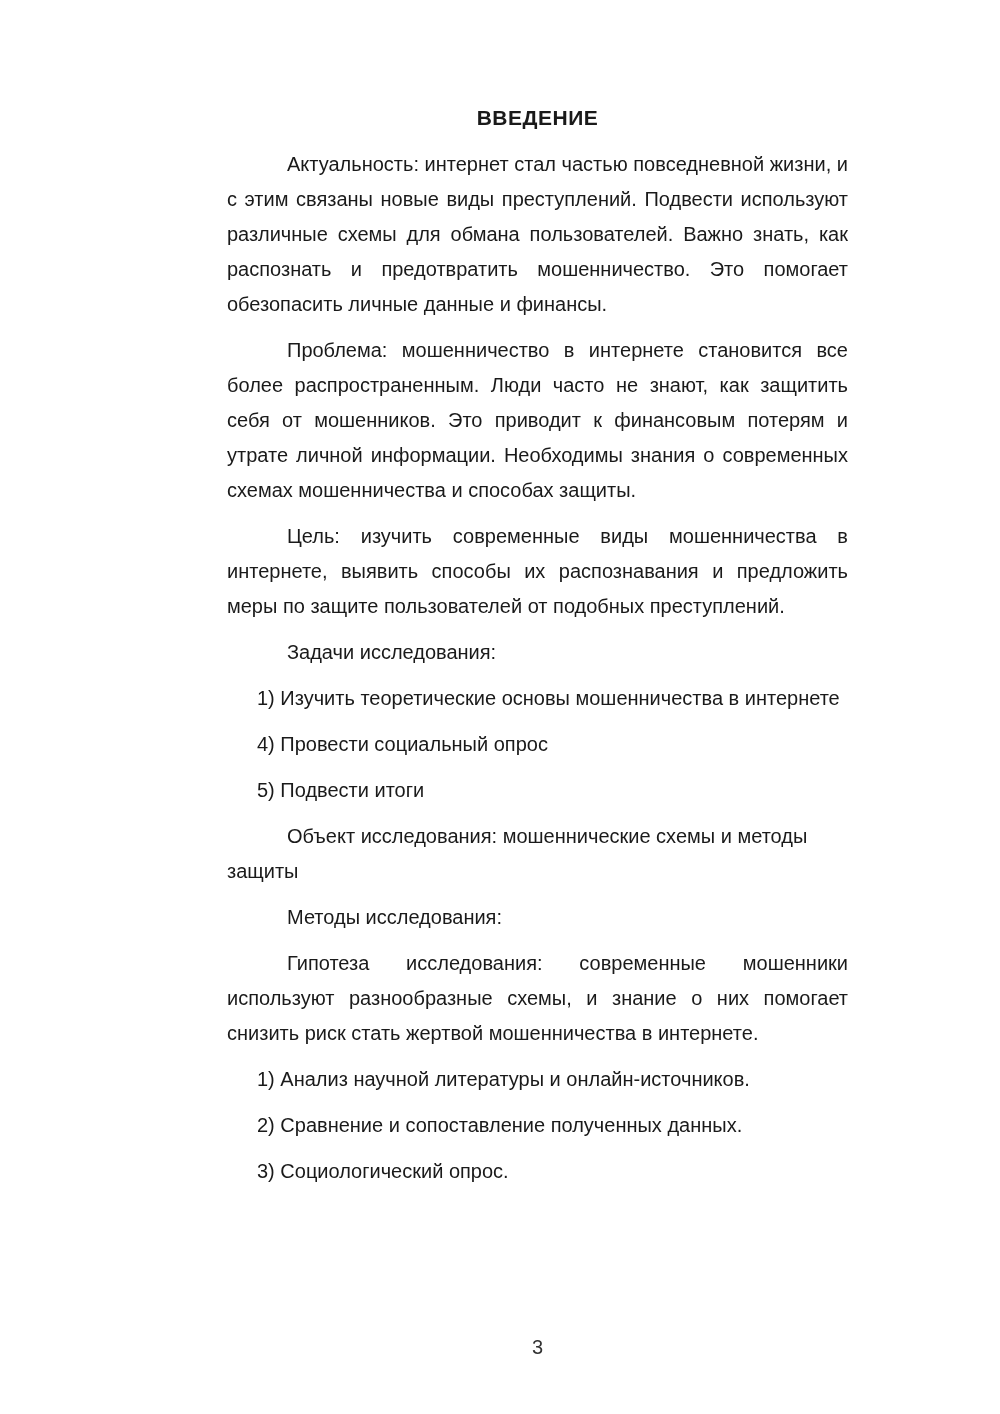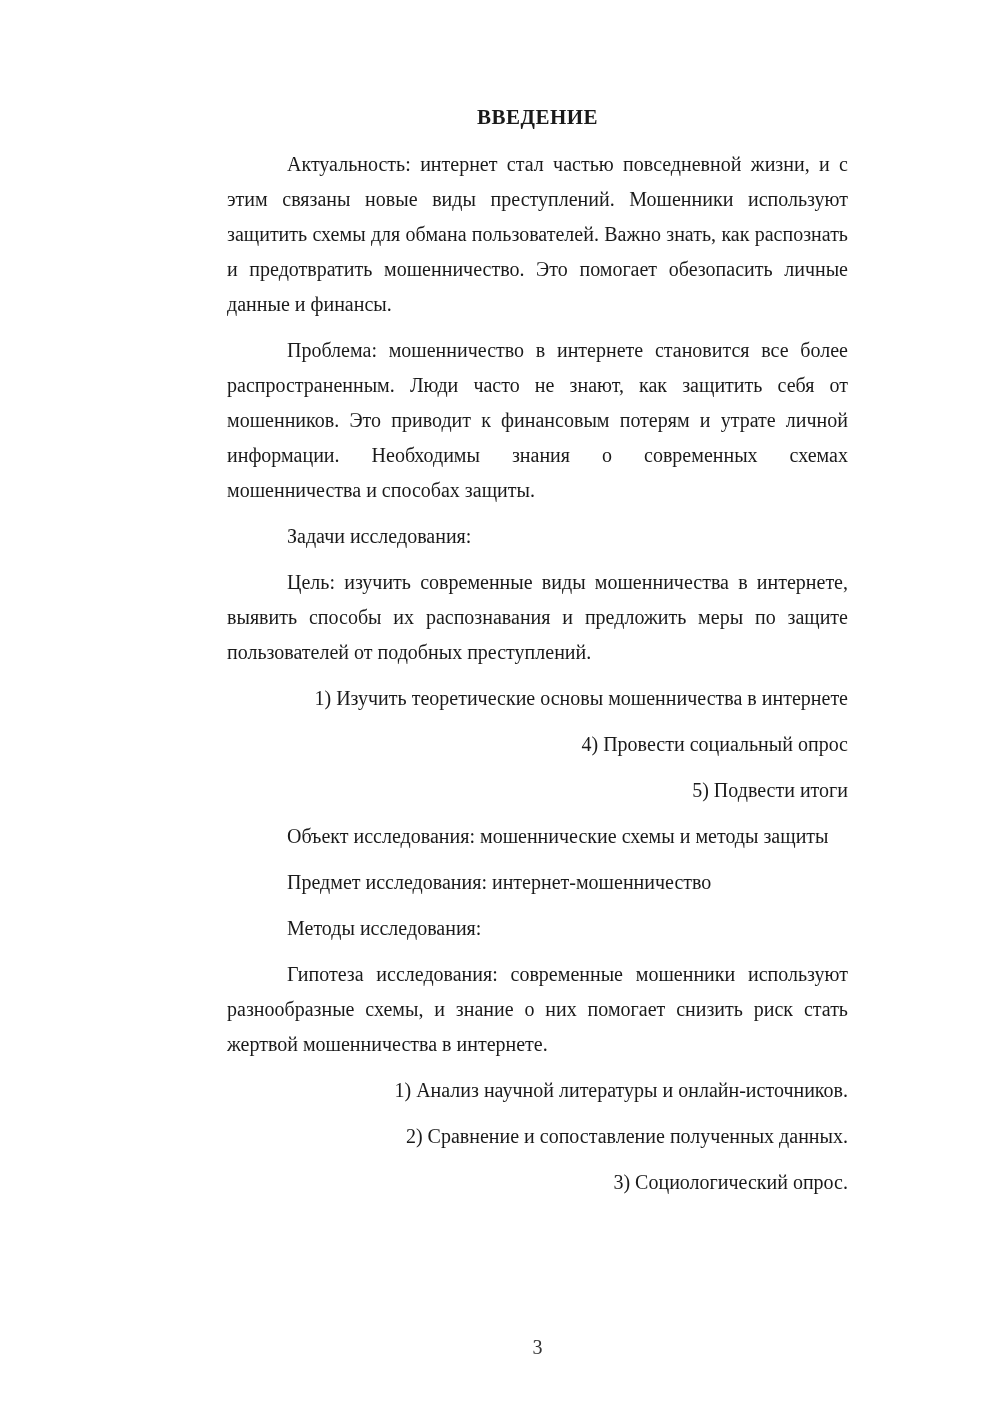--- a/index.html
+++ b/index.html
@@ -7,21 +7,21 @@
     padding: 0;
     background: #ffffff;
   }
   .page {
     position: relative;
     width: 836px;
     height: 1414px;
     margin: 0 auto;
     background: #ffffff;
     color: #1a1a1a;
-    font-family: Liberation Serif, serif;
+    font-family: Liberation Sans, sans-serif;
     font-size: 20px;
     line-height: 35px;
     box-sizing: border-box;
     padding: 100px 70px 0 145px;
     overflow: hidden;
   }
   .doc-title {
     font-size: 21px;
     font-weight: bold;
     text-align: center;
@@ -34,55 +34,54 @@
     text-indent: 60px;
     text-align: justify;
     hyphens: none;
   }
   .para.no-justify {
     text-align: left;
   }
   .list-item {
     margin: 0 0 11px 0;
     padding-left: 30px;
-    text-align: right;
+    text-align: left;
     text-indent: 0;
   }
   .page-number {
     position: absolute;
     top: 1330px;
     left: 145px;
     right: 70px;
     text-align: center;
     font-size: 20px;
     color: #333333;
   }
 </style>
 </head>
 <body>
 
 <div class="page">
 
   <h1 class="doc-title">ВВЕДЕНИЕ</h1>
 
-  <p class="para">Актуальность: интернет стал частью повседневной жизни, и с этим связаны новые виды преступлений. Мошенники используют защитить схемы для обмана пользователей. Важно знать, как распознать и предотвратить мошенничество. Это помогает обезопасить личные данные и финансы.</p>
+  <p class="para">Актуальность: интернет стал частью повседневной жизни, и с этим связаны новые виды преступлений. Подвести используют различные схемы для обмана пользователей. Важно знать, как распознать и предотвратить мошенничество. Это помогает обезопасить личные данные и финансы.</p>
 
   <p class="para">Проблема: мошенничество в интернете становится все более распространенным. Люди часто не знают, как защитить себя от мошенников. Это приводит к финансовым потерям и утрате личной информации. Необходимы знания о современных схемах мошенничества и способах защиты.</p>
 
+  <p class="para">Цель: изучить современные виды мошенничества в интернете, выявить способы их распознавания и предложить меры по защите пользователей от подобных преступлений.</p>
+
   <p class="para no-justify">Задачи исследования:</p>
-
-  <p class="para">Цель: изучить современные виды мошенничества в интернете, выявить способы их распознавания и предложить меры по защите пользователей от подобных преступлений.</p>
 
   <p class="list-item">1) Изучить теоретические основы мошенничества в интернете</p>
   <p class="list-item">4) Провести социальный опрос</p>
   <p class="list-item">5) Подвести итоги</p>
 
   <p class="para no-justify">Объект исследования: мошеннические схемы и методы защиты</p>
 
-  <p class="para no-justify">Предмет исследования: интернет-мошенничество</p>
 
   <p class="para no-justify">Методы исследования:</p>
 
   <p class="para">Гипотеза исследования: современные мошенники используют разнообразные схемы, и знание о них помогает снизить риск стать жертвой мошенничества в интернете.</p>
 
   <p class="list-item">1) Анализ научной литературы и онлайн-источников.</p>
   <p class="list-item">2) Сравнение и сопоставление полученных данных.</p>
   <p class="list-item">3) Социологический опрос.</p>
 
   <div class="page-number">3</div>

